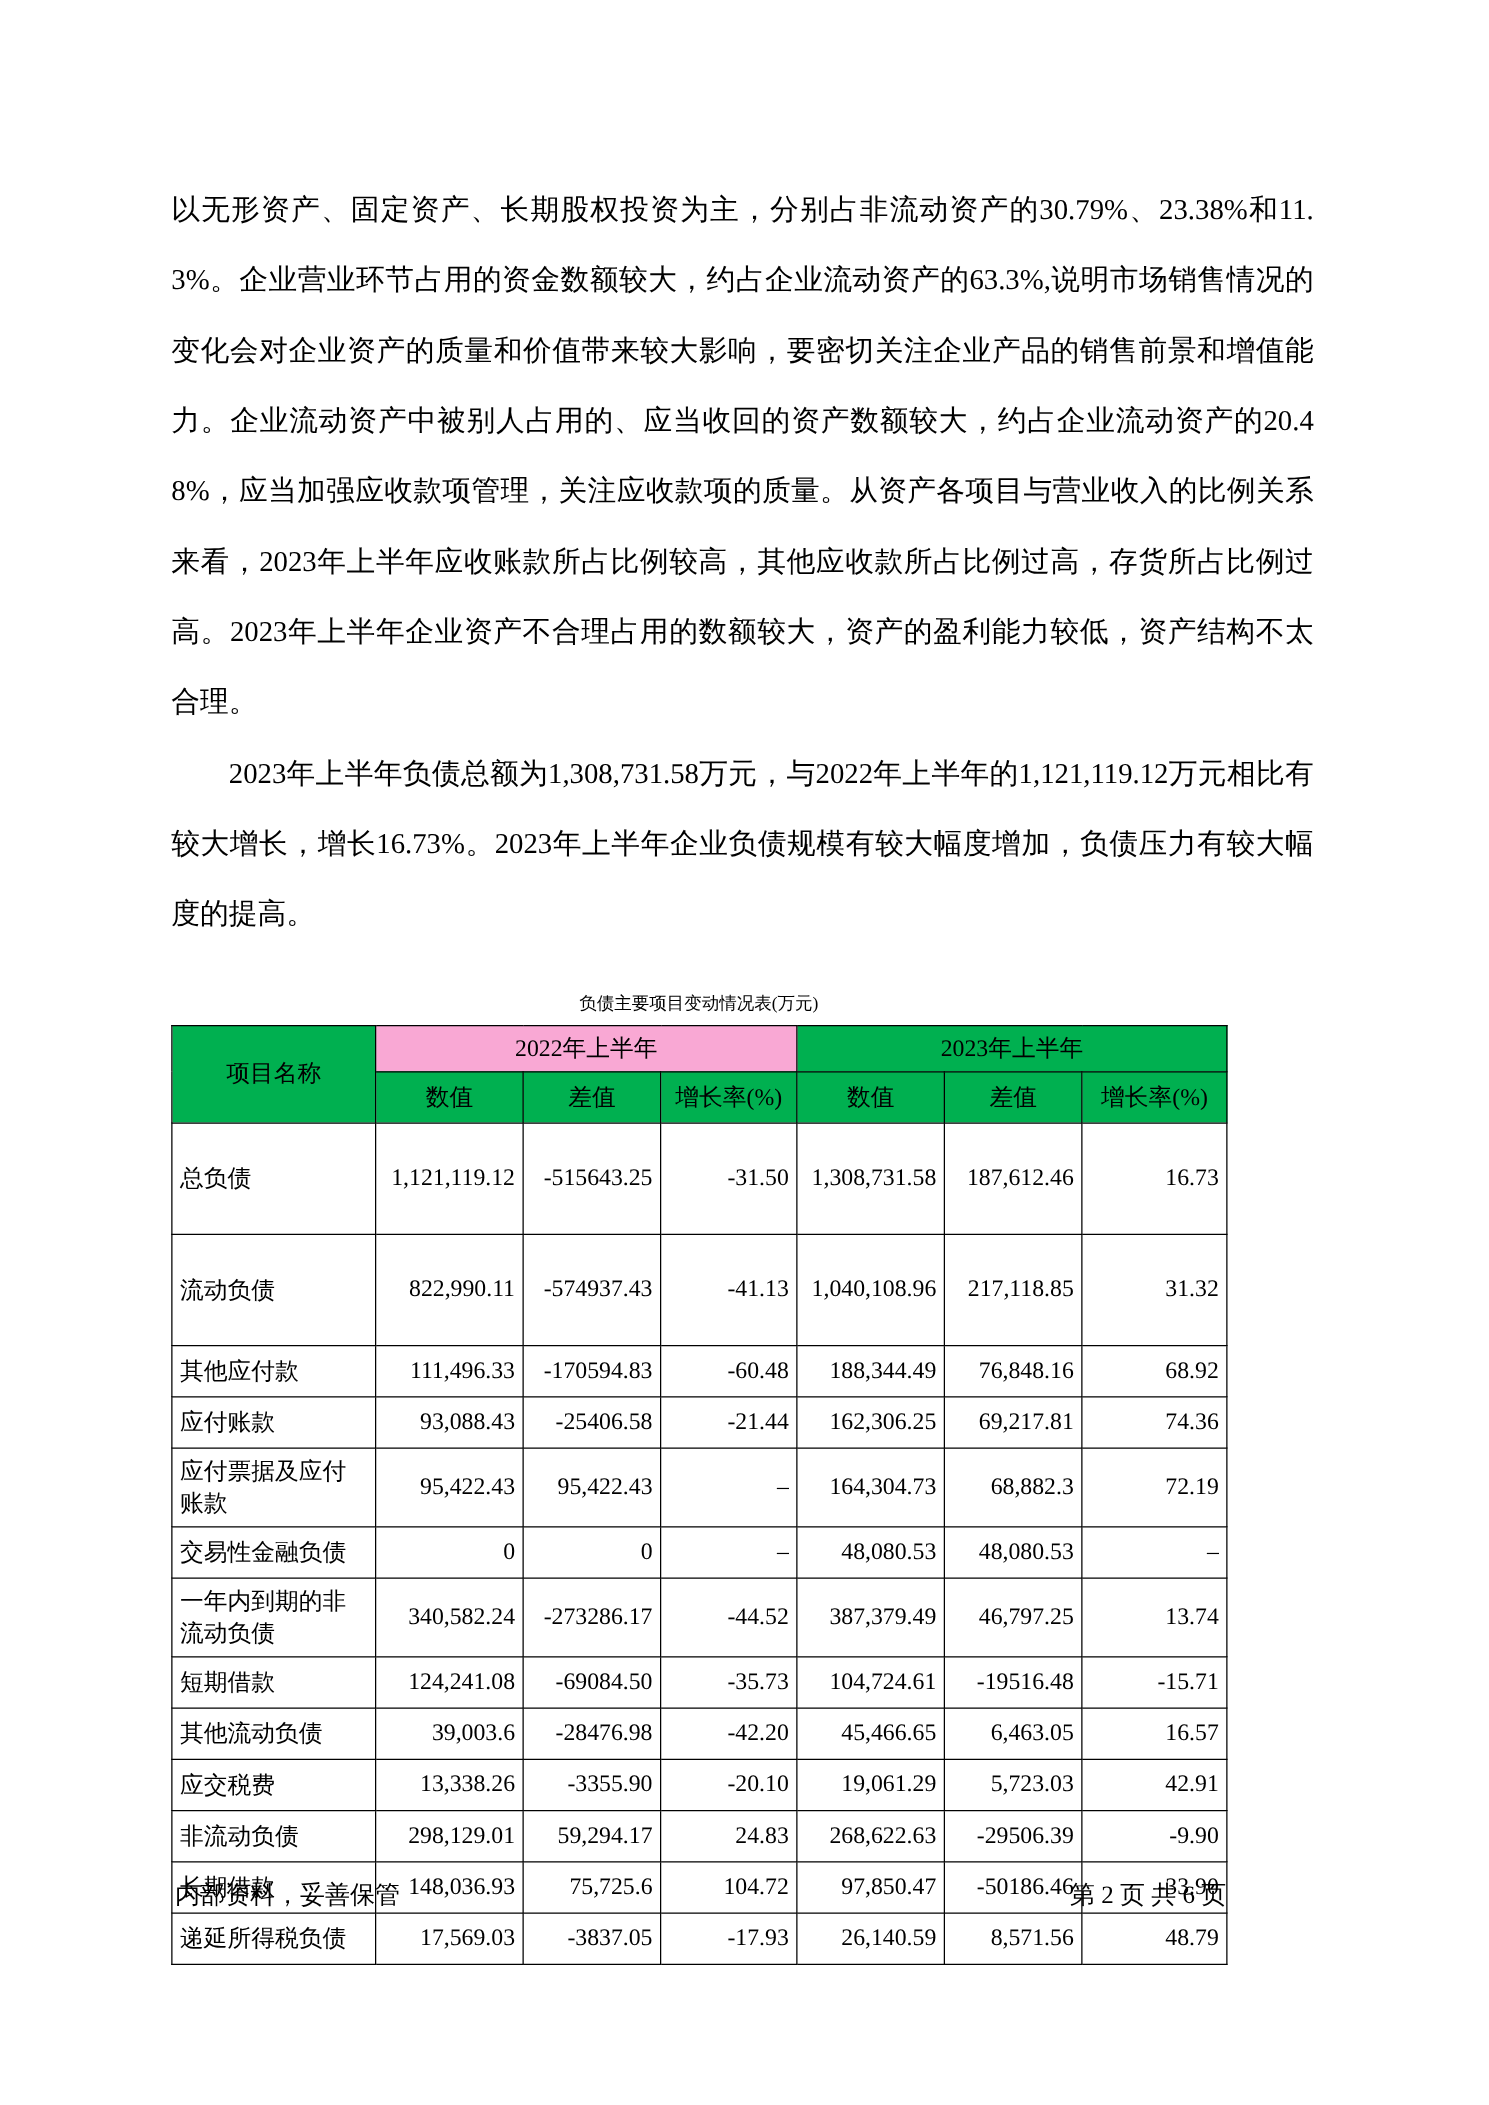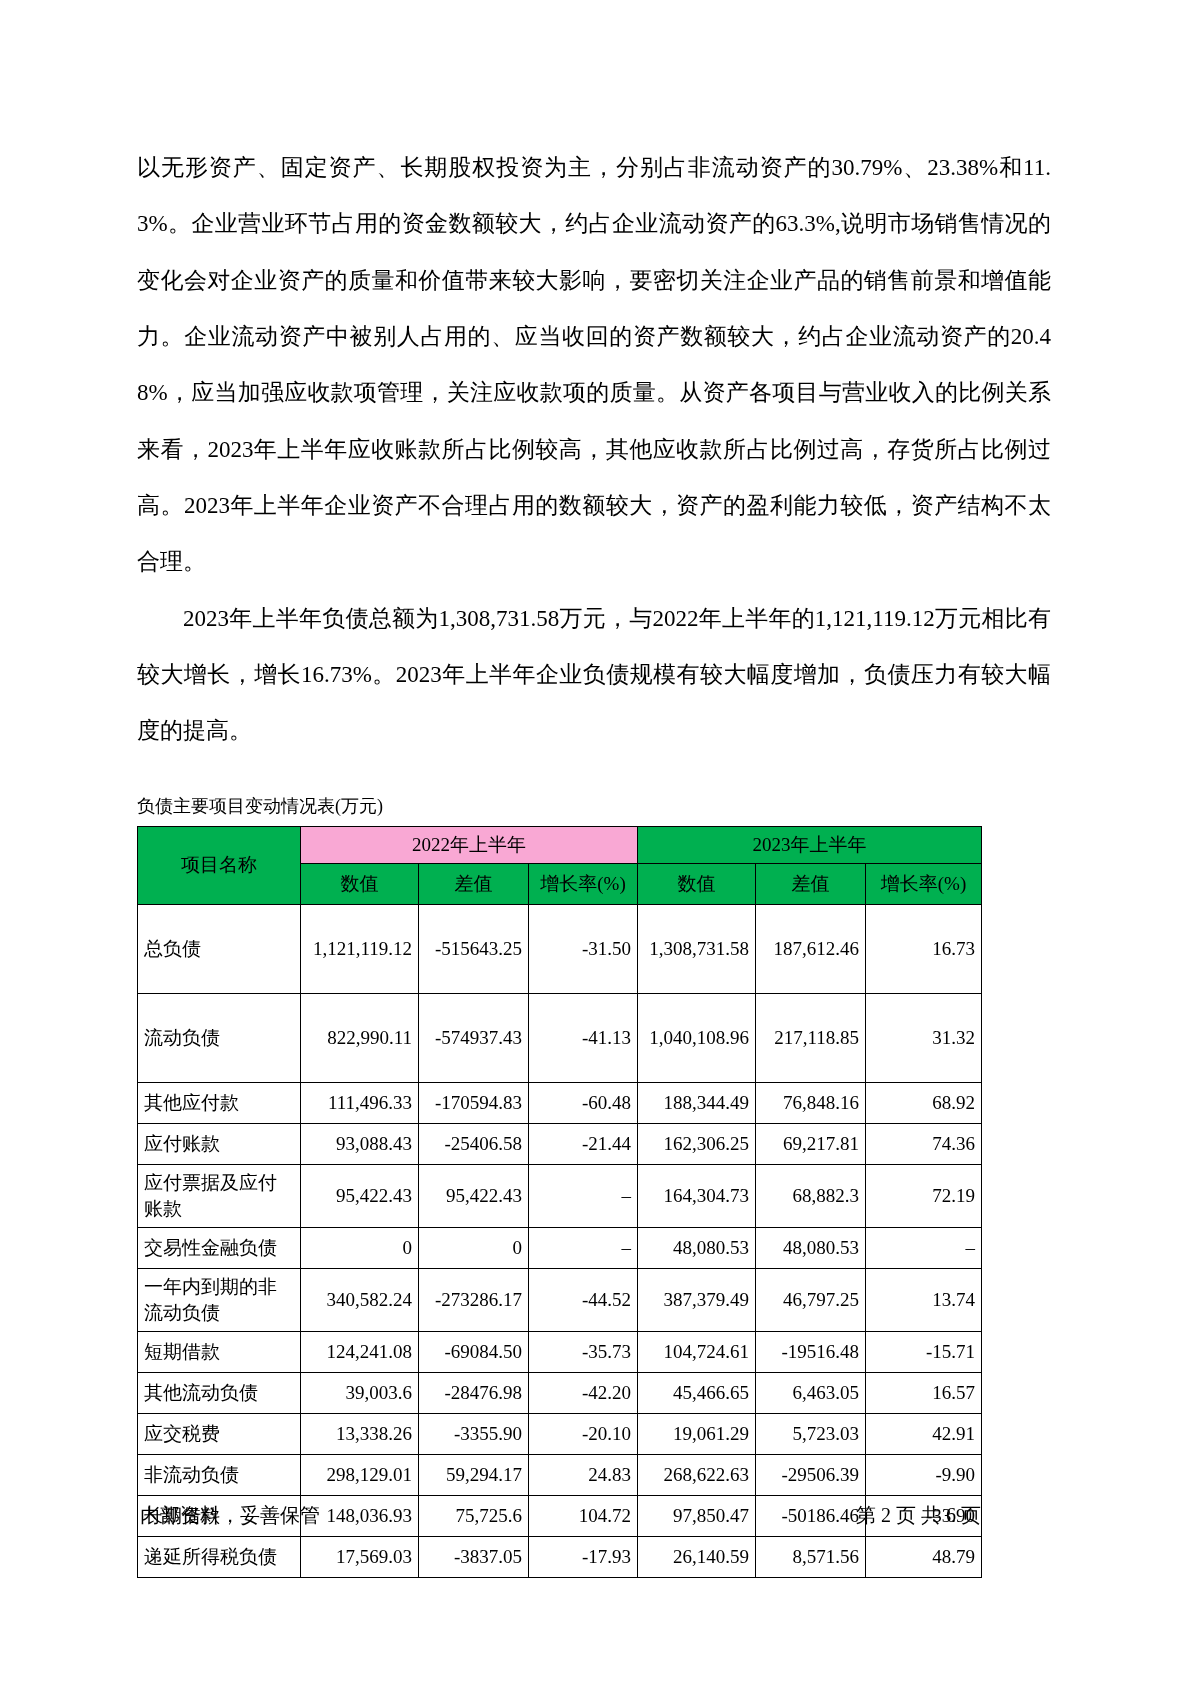--- a/index.html
+++ b/index.html
@@ -32,22 +32,22 @@
     text-indent: 2em;
   }
   .section-heading {
     font-family: "Liberation Sans", "DejaVu Sans", sans-serif;
     font-weight: bold;
     font-size: 27px;
     margin: 14px 0 10px 0;
     text-indent: 1.9em;
   }
   .table-caption {
-    font-size: 18px;
-    text-align: left;
+    font-size: 14px;
+    text-align: center;
     margin: 34px 0 8px 0;
     width: 844px;
   }
   table.liability {
     border-collapse: collapse;
     table-layout: fixed;
     width: 844px;
     font-size: 19px;
   }
   table.liability th,

